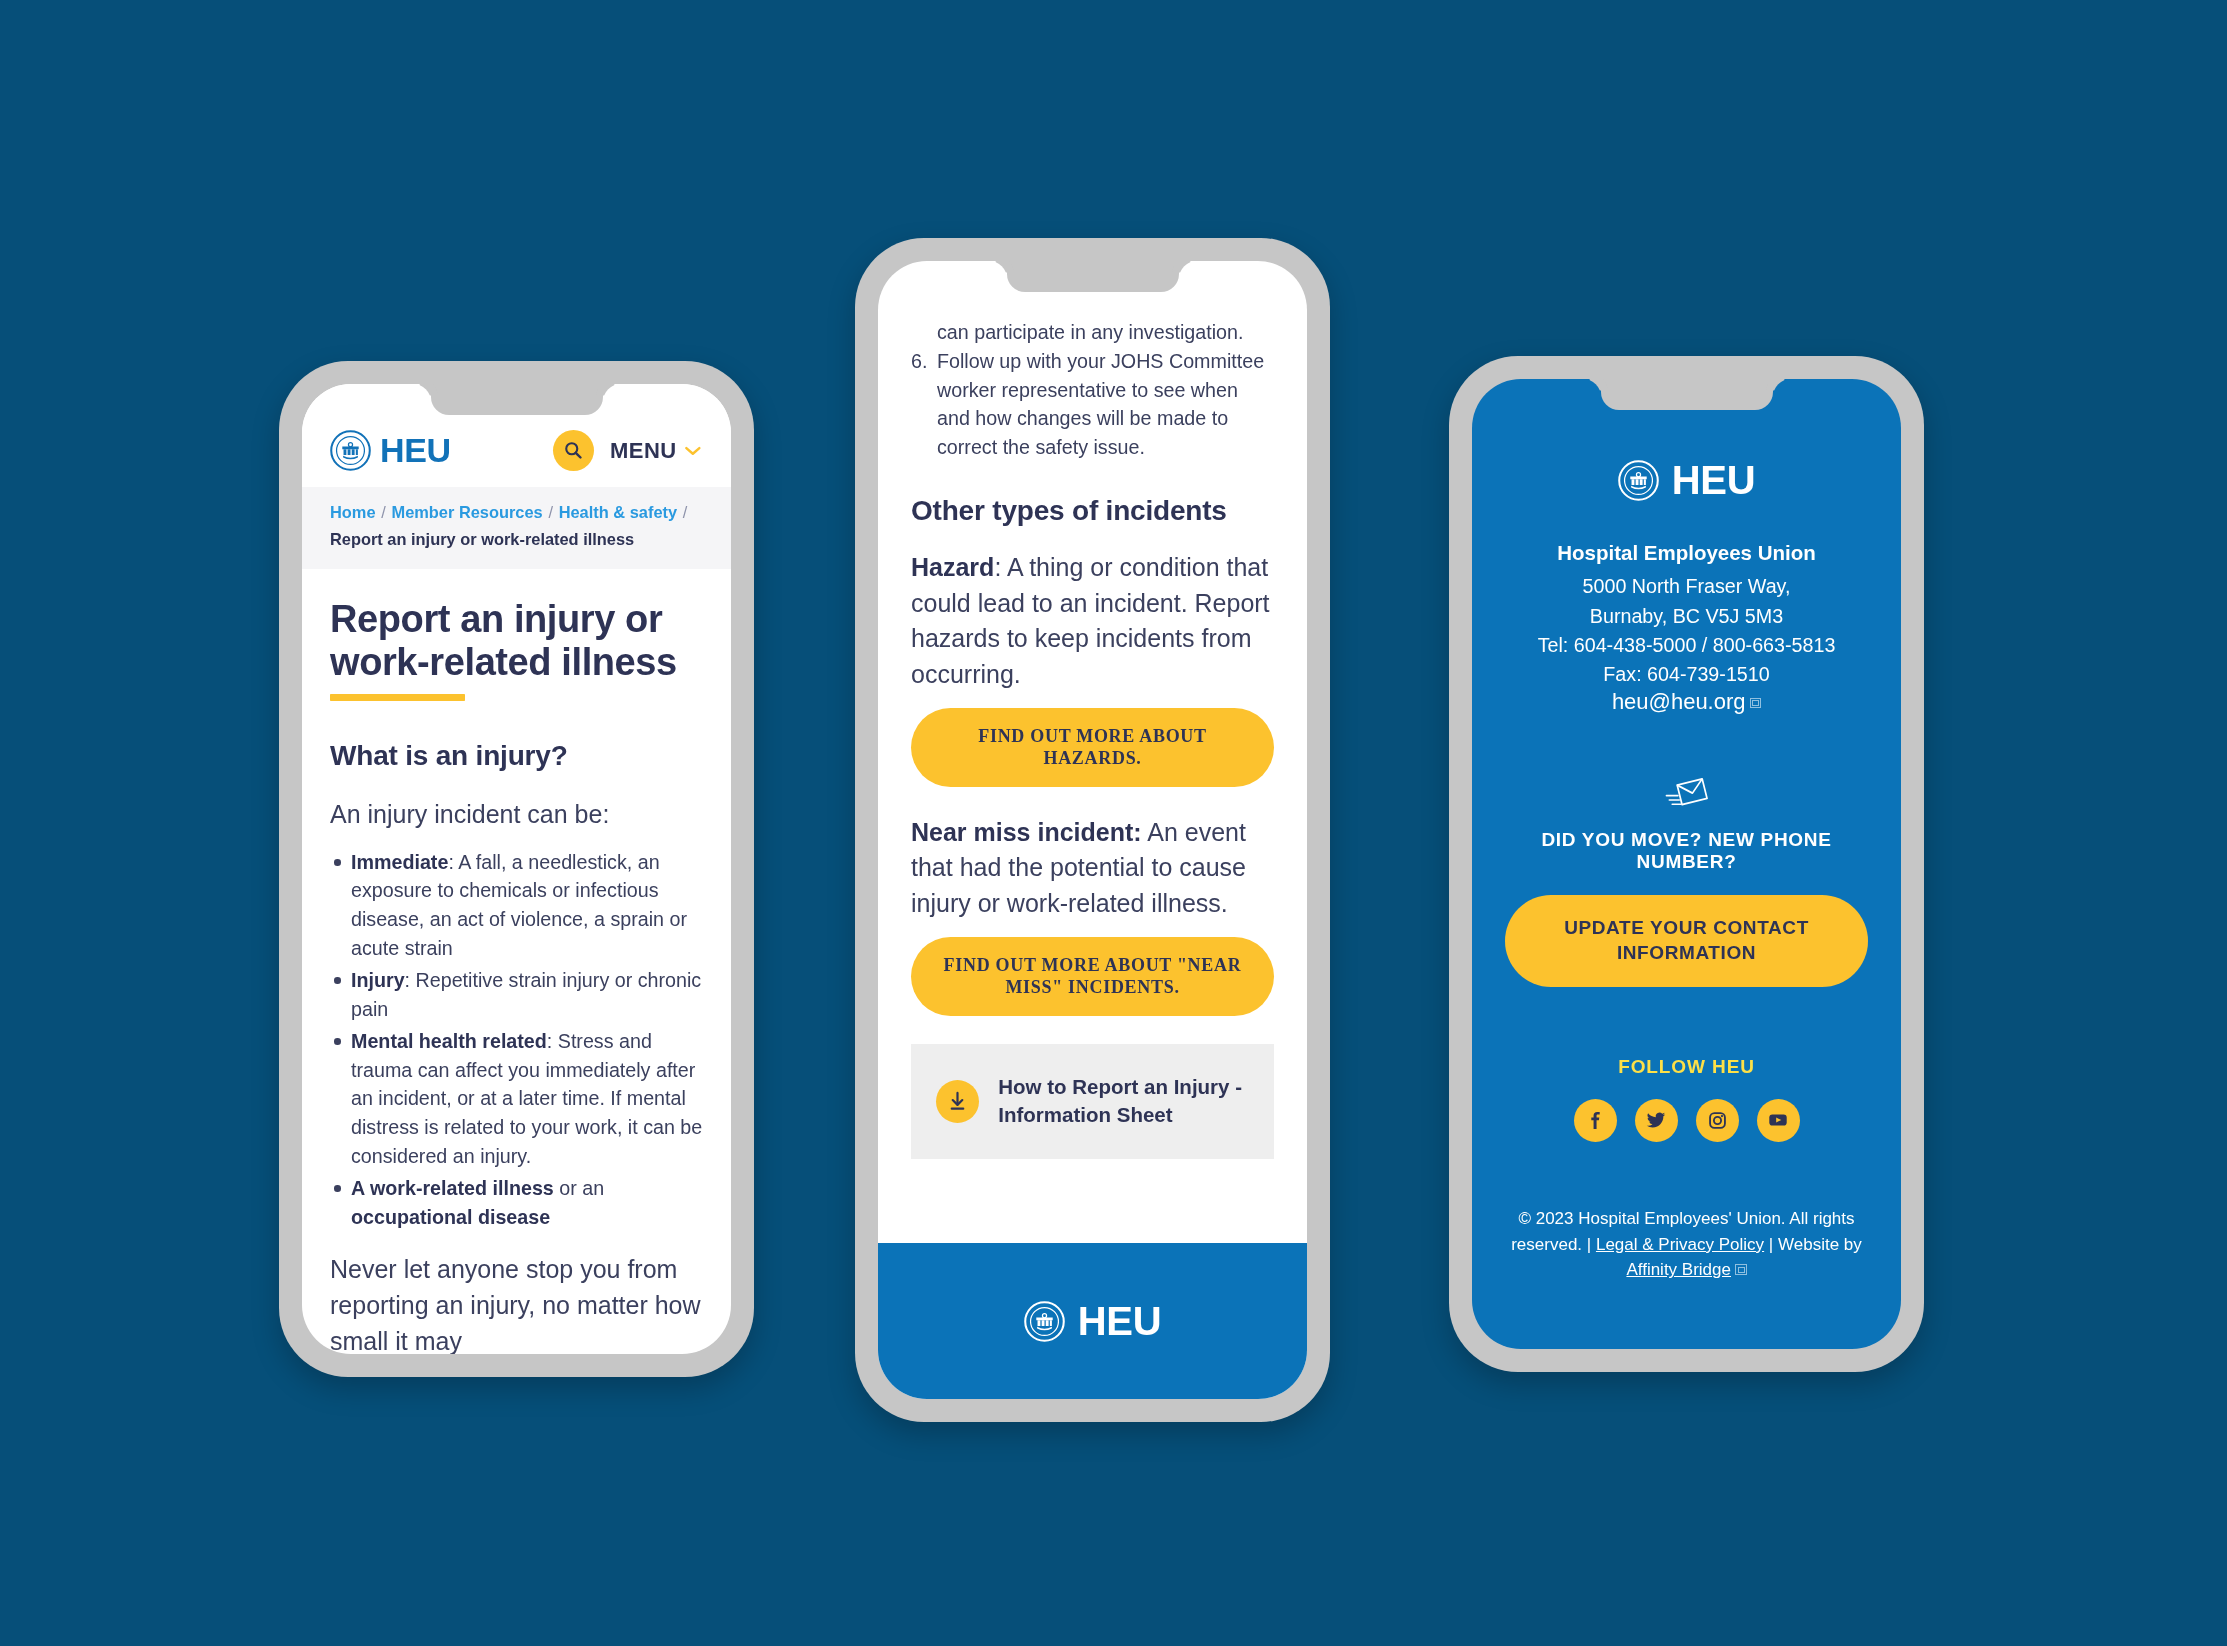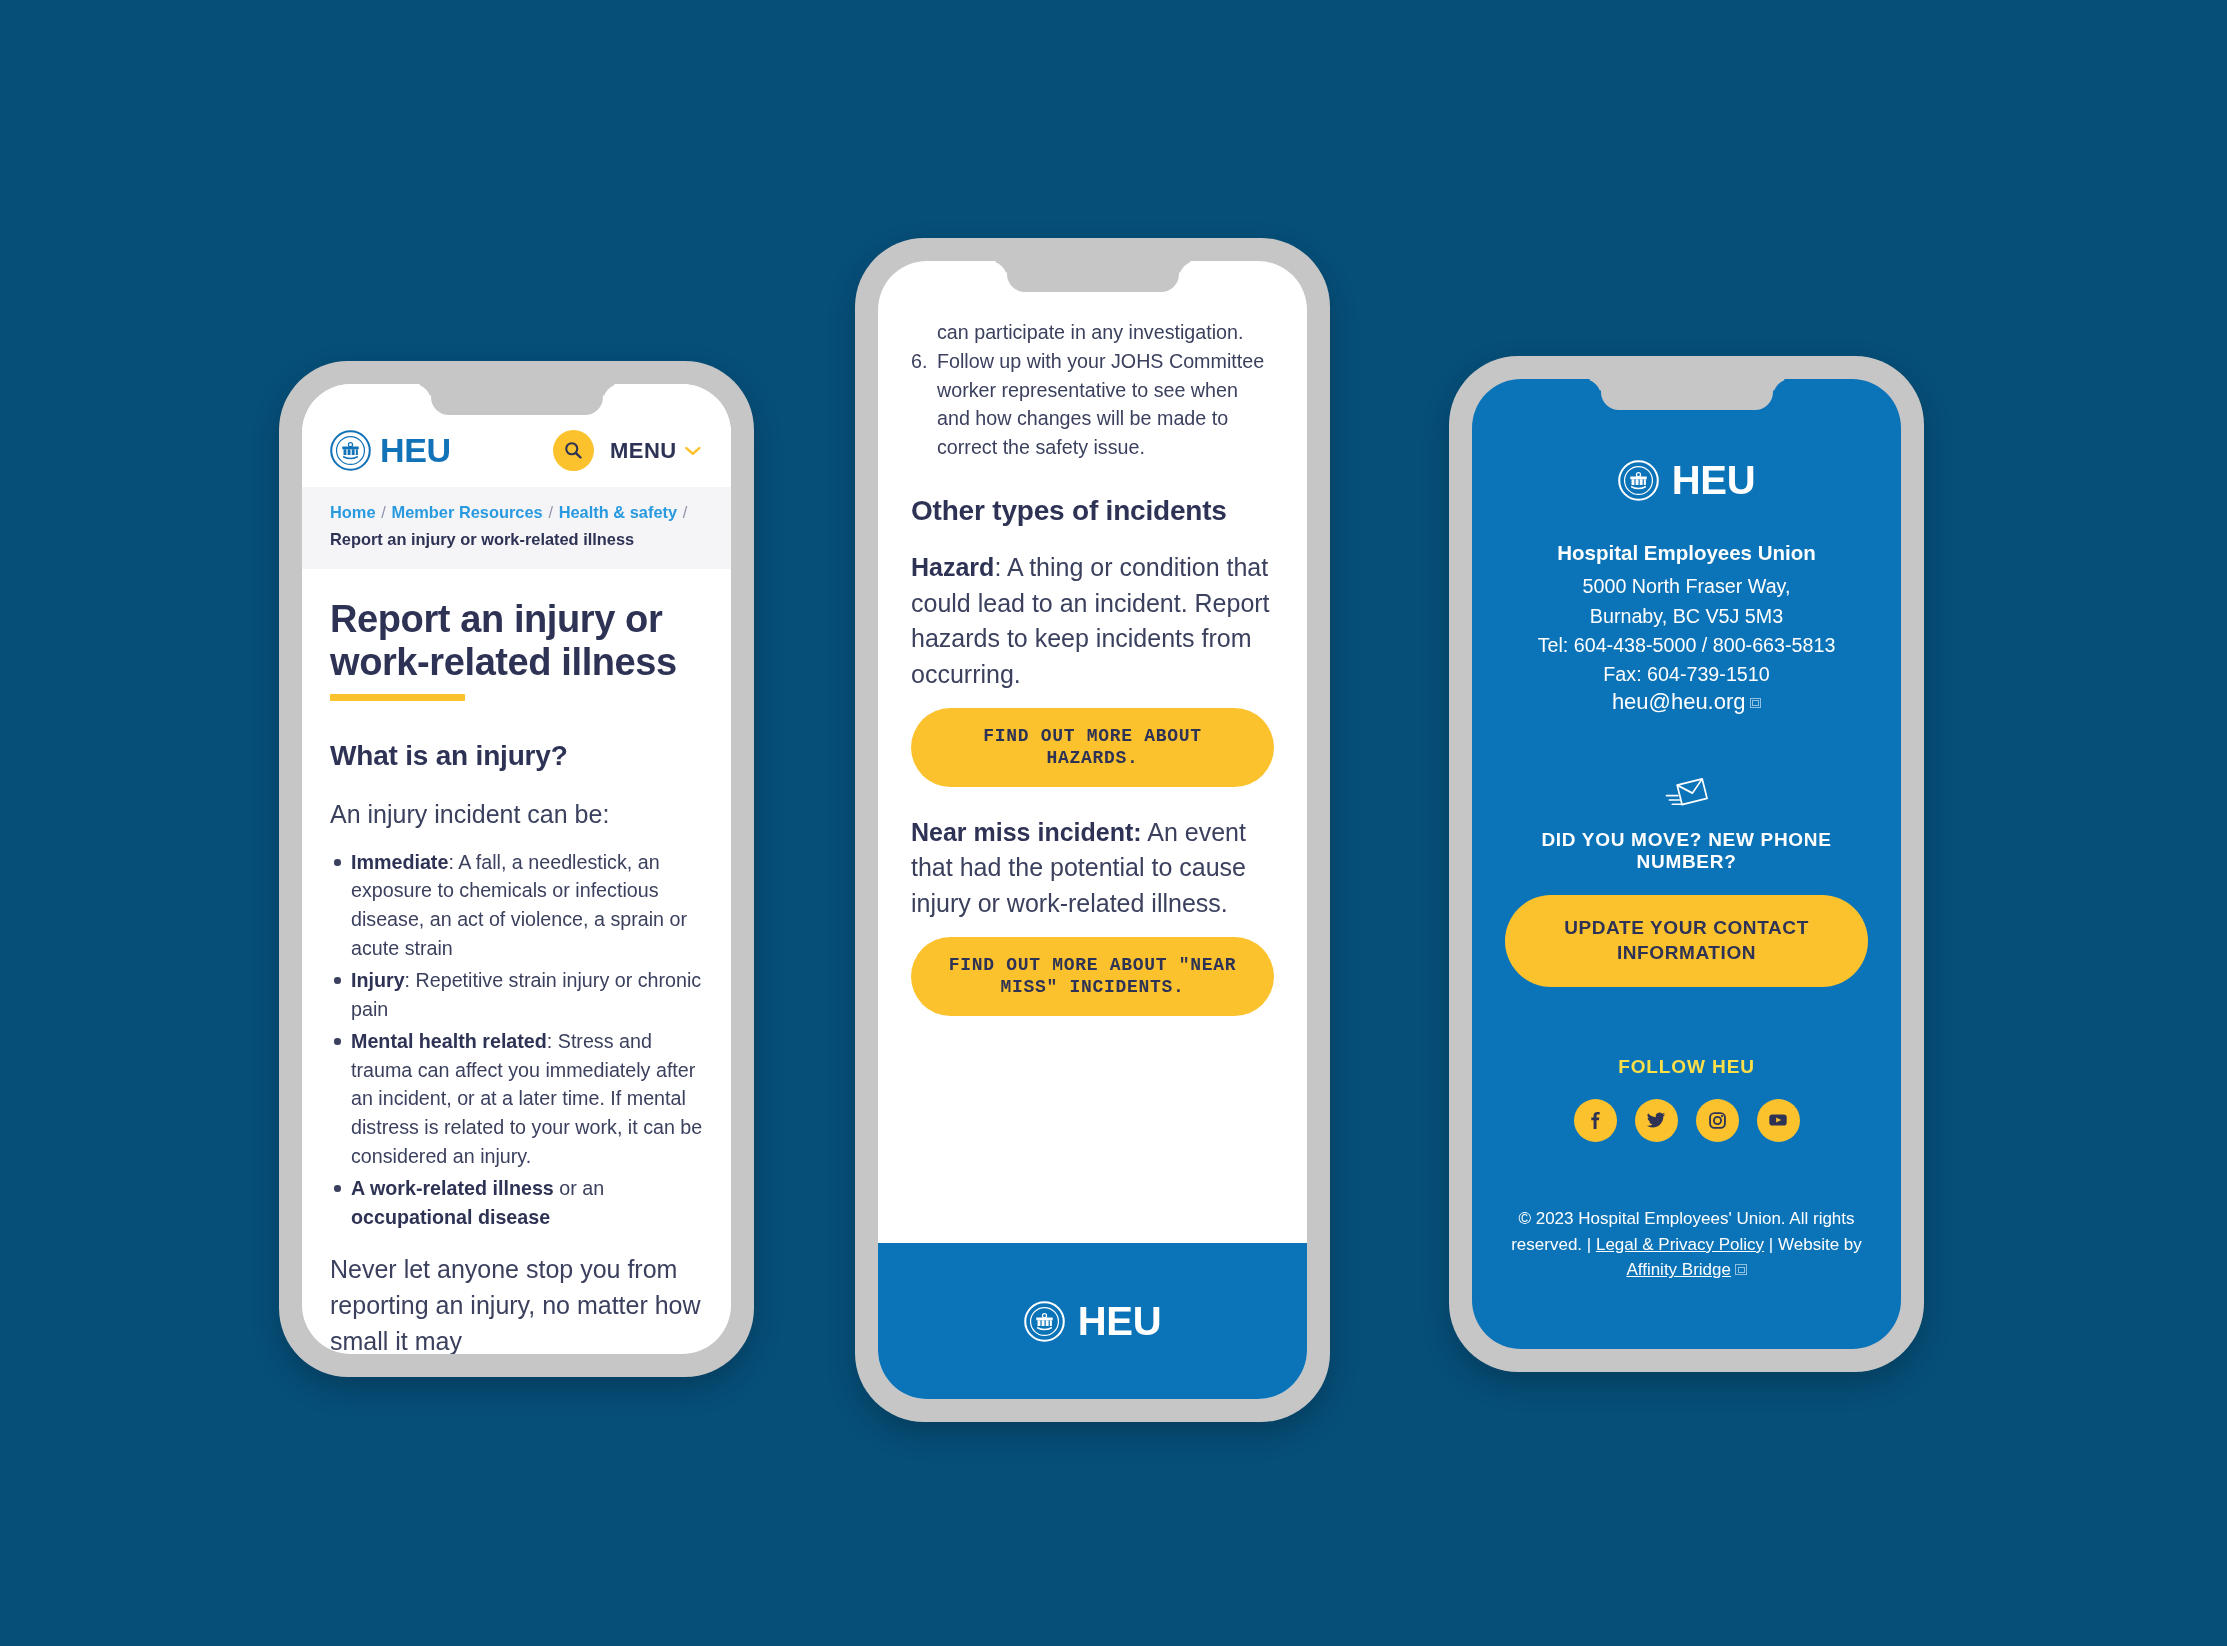--- a/index.html
+++ b/index.html
@@ -182,21 +182,21 @@
   }
   .pill-btn {
     display: flex;
     align-items: center;
     justify-content: center;
     text-align: center;
     background: #fcc22e;
     color: #2e3355;
     border: none;
     border-radius: 819px;
-    font-family: Liberation Mono, monospace;
+    font-family: Liberation Serif, serif;
     font-size: 18px;
     font-weight: bold;
     letter-spacing: 0.7px;
     padding: 17px 21px;
     width: 100%;
     margin: 13px 0 28px 0;
     line-height: 1.25;
     cursor: pointer;
   }
   .dl-card {
@@ -407,20 +407,30 @@
       </ol>
 
       <h2 class="p2-h2">Other types of incidents</h2>
 
       <p class="body-p"><span class="bold-lead">Hazard</span><span>: A thing or condition that could lead to an incident. Report hazards to keep incidents from occurring.</span></p>
       <button class="pill-btn">FIND OUT MORE ABOUT HAZARDS.</button>
 
       <p class="body-p"><span class="bold-lead">Near miss incident:</span><span> An event that had the potential to cause injury or work-related illness.</span></p>
       <button class="pill-btn">FIND OUT MORE ABOUT "NEAR MISS" INCIDENTS.</button>
 
+      <div class="dl-card">
+        <div class="dl-icon">
+          <svg width="23" height="23" viewBox="0 0 24 24">
+            <line x1="12" y1="3" x2="12" y2="15" stroke="#2e3355" stroke-width="2.3" stroke-linecap="round"></line>
+            <polyline points="7,10.5 12,15.5 17,10.5" fill="none" stroke="#2e3355" stroke-width="2.3" stroke-linecap="round" stroke-linejoin="round"></polyline>
+            <line x1="6" y1="19.5" x2="18" y2="19.5" stroke="#2e3355" stroke-width="2.3" stroke-linecap="round"></line>
+          </svg>
+        </div>
+        <div class="dl-text">How to Report an Injury - Information Sheet</div>
+      </div>
     </div>
 
     <div class="p2-footer">
       <svg class="seal" viewBox="0 0 100 100">
         <circle cx="50" cy="50" r="47" fill="none" stroke="#ffffff" stroke-width="5"></circle>
         <circle cx="50" cy="50" r="34" fill="none" stroke="#ffffff" stroke-width="3"></circle>
         <path d="M30 40 h40 v7 h-40 z" fill="#ffffff"></path>
         <rect x="33" y="47" width="7" height="14" fill="#ffffff"></rect>
         <rect x="43" y="47" width="7" height="14" fill="#ffffff"></rect>
         <rect x="53" y="47" width="7" height="14" fill="#ffffff"></rect>

